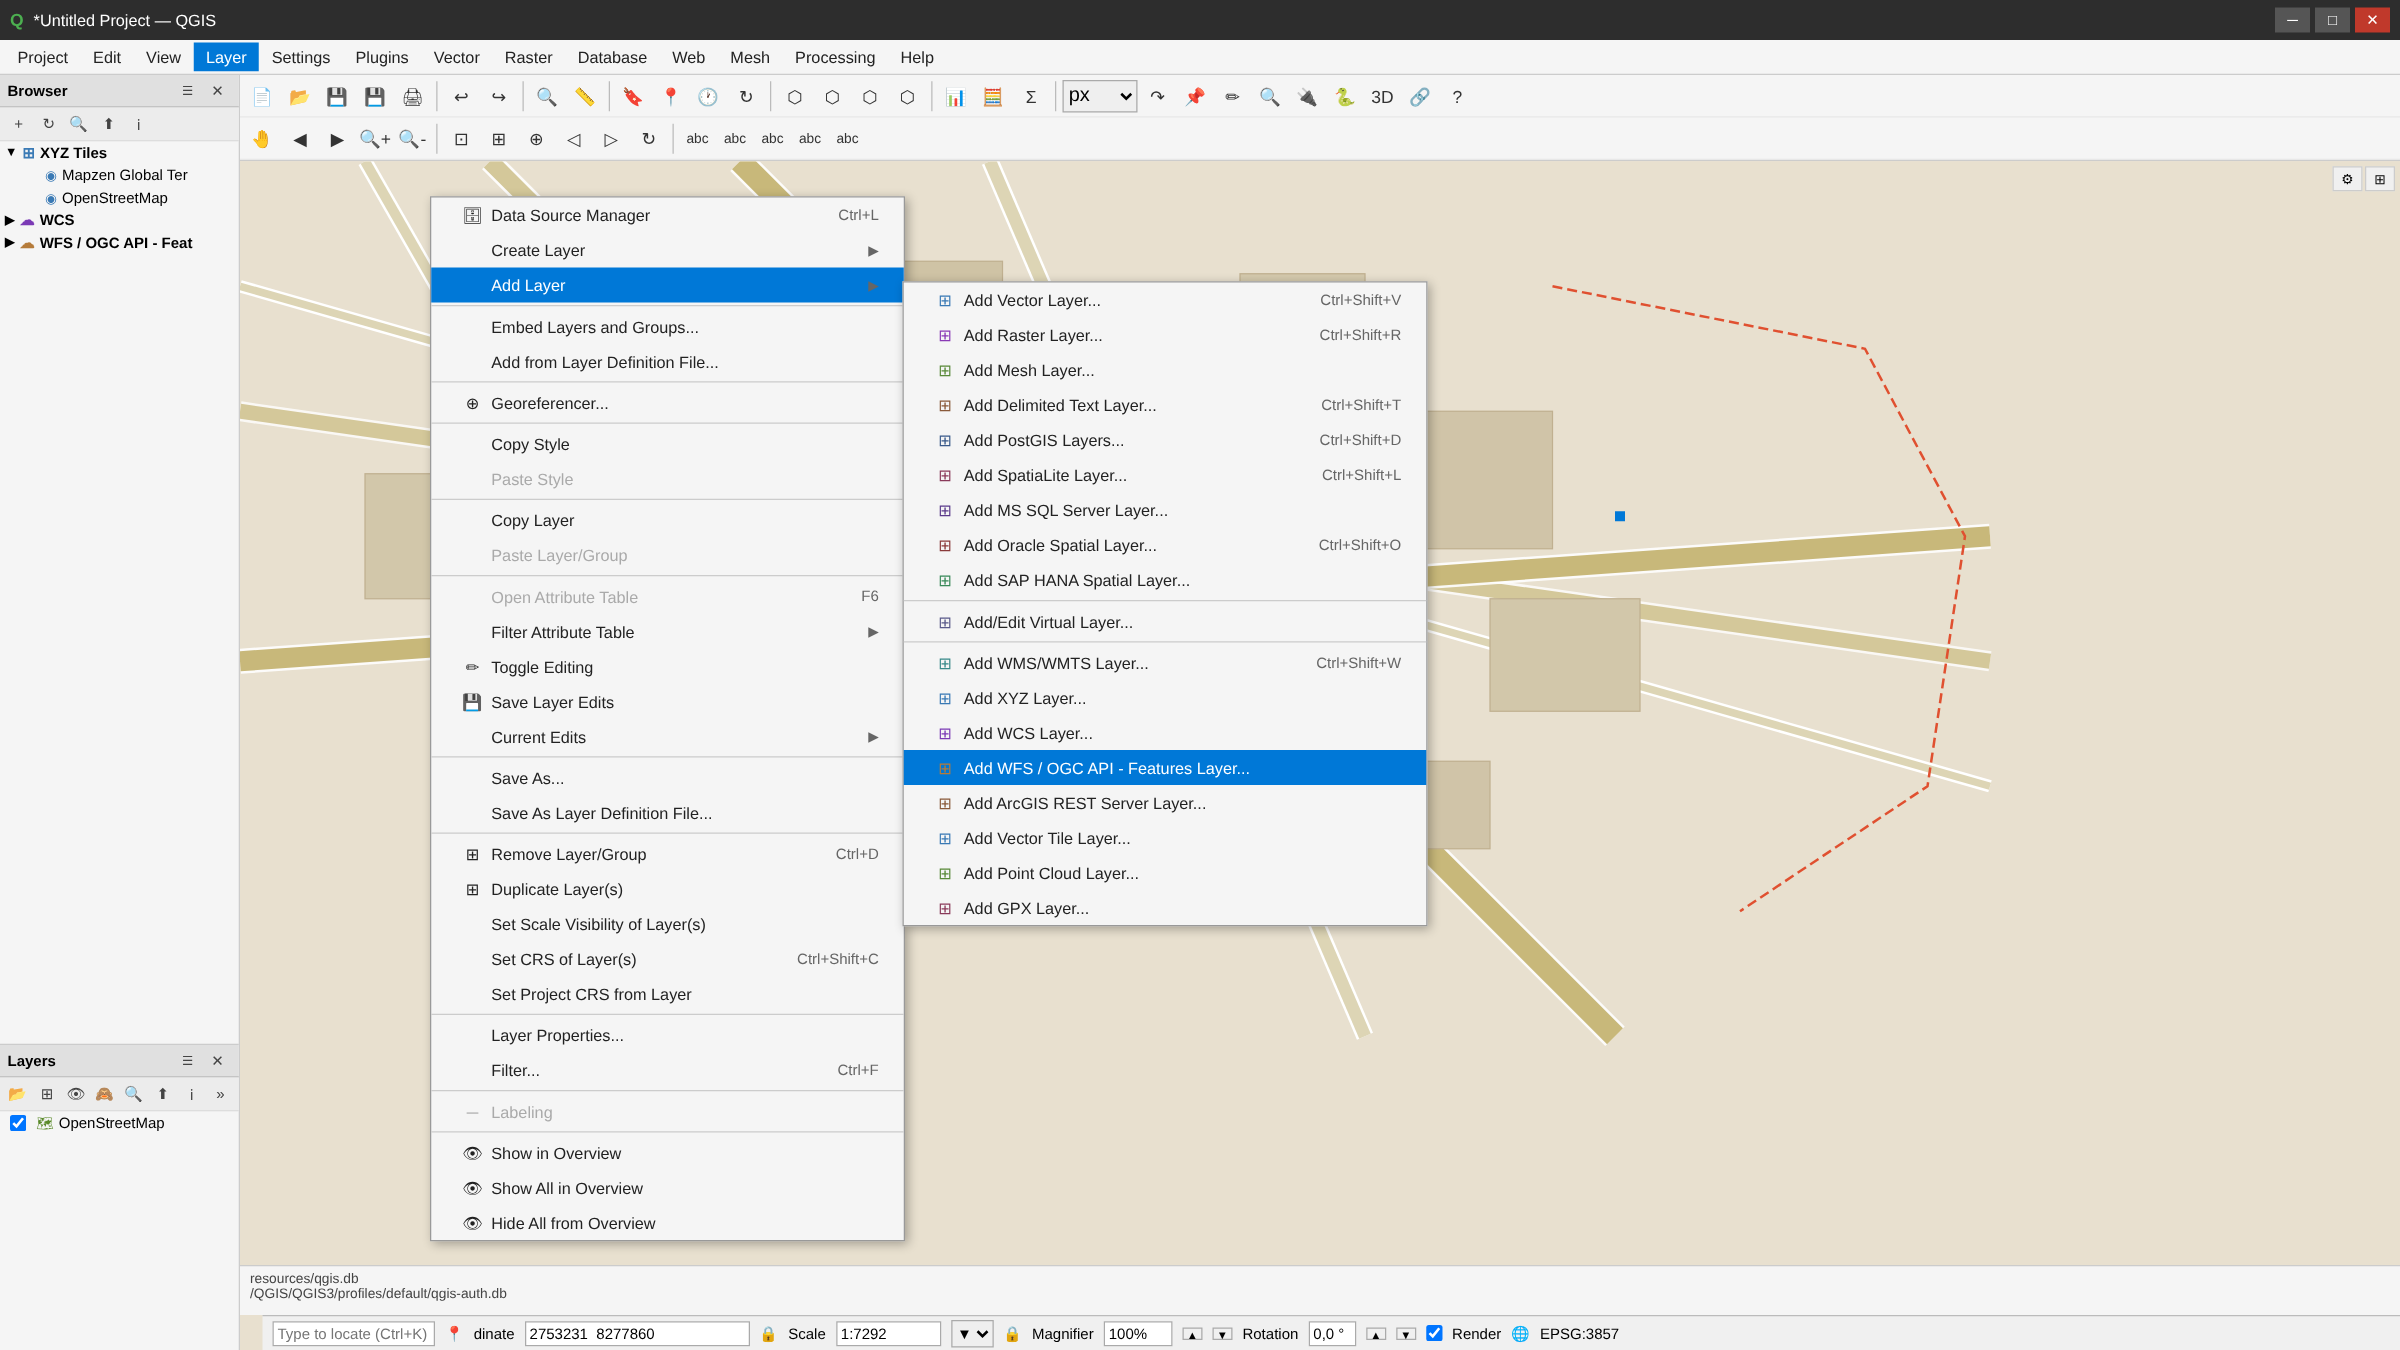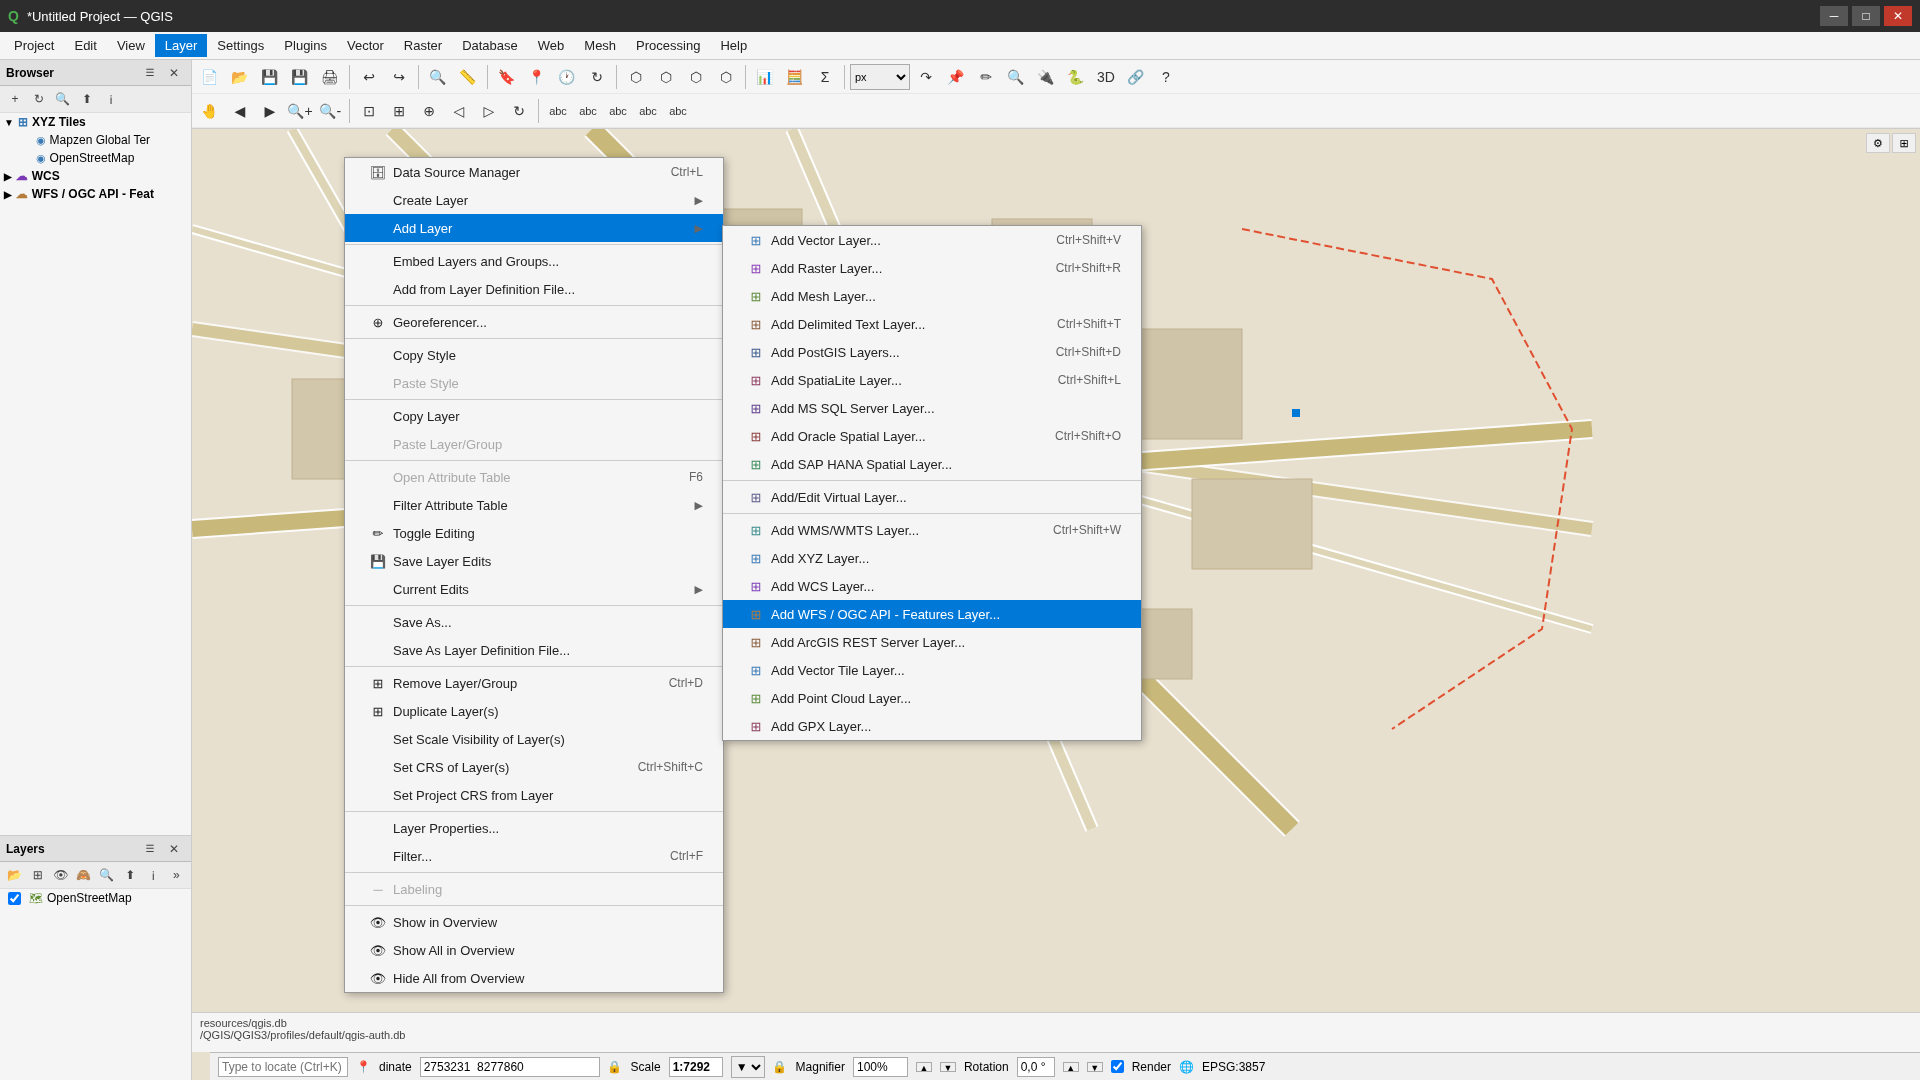--- a/index.html
+++ b/index.html
@@ -298,21 +298,21 @@
         <div class="tb-separator"></div>
         <button class="tb-btn">⬡</button>
         <button class="tb-btn">⬡</button>
         <button class="tb-btn">⬡</button>
         <button class="tb-btn">⬡</button>
         <div class="tb-separator"></div>
         <button class="tb-btn">📊</button>
         <button class="tb-btn">🧮</button>
         <button class="tb-btn">Σ</button>
         <div class="tb-separator"></div>
-        <select class="status-select" style="width:60px;height:26px;font-size:11px;"><option>px</option></select>
+        <select class="status-select" style="width:60px;height:26px;font-size:16px;"><option>px</option></select>
         <button class="tb-btn">↷</button>
         <button class="tb-btn">📌</button>
         <button class="tb-btn">✏</button>
         <button class="tb-btn">🔍</button>
         <button class="tb-btn">🔌</button>
         <button class="tb-btn">🐍</button>
         <button class="tb-btn">3D</button>
         <button class="tb-btn">🔗</button>
         <button class="tb-btn">?</button>
       </div>
@@ -696,21 +696,21 @@
         </div>
       </div>
 
       <div id="statusbar">
         <input type="text" class="status-input" style="width: 130px;" placeholder="Type to locate (Ctrl+K)">
         <span>📍</span>
         <span>dinate</span>
         <input type="text" class="status-input" style="width: 180px;" value="2753231  8277860">
         <span>🔒</span>
         <span>Scale</span>
-        <input type="text" class="status-input" style="width: 54px; font-weight: bold;" value="1:7292">
+        <input type="text" class="status-input" style="width: 84px;" value="1:7292">
         <select class="status-select"><option>▼</option></select>
         <span>🔒</span>
         <span>Magnifier</span>
         <input type="text" class="status-input" style="width: 55px;" value="100%">
         <button style="width:16px;height:10px;font-size:9px;border:1px solid #aaa;background:#f0f0f0;cursor:pointer;">▲</button>
         <button style="width:16px;height:10px;font-size:9px;border:1px solid #aaa;background:#f0f0f0;cursor:pointer;">▼</button>
         <span>Rotation</span>
         <input type="text" class="status-input" style="width: 38px;" value="0,0 °">
         <button style="width:16px;height:10px;font-size:9px;border:1px solid #aaa;background:#f0f0f0;cursor:pointer;">▲</button>
         <button style="width:16px;height:10px;font-size:9px;border:1px solid #aaa;background:#f0f0f0;cursor:pointer;">▼</button>

